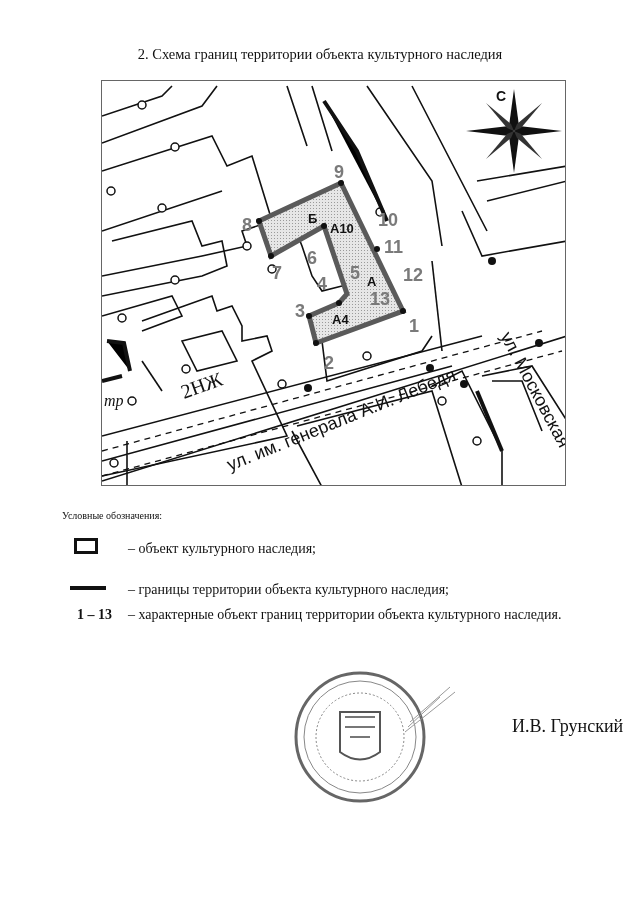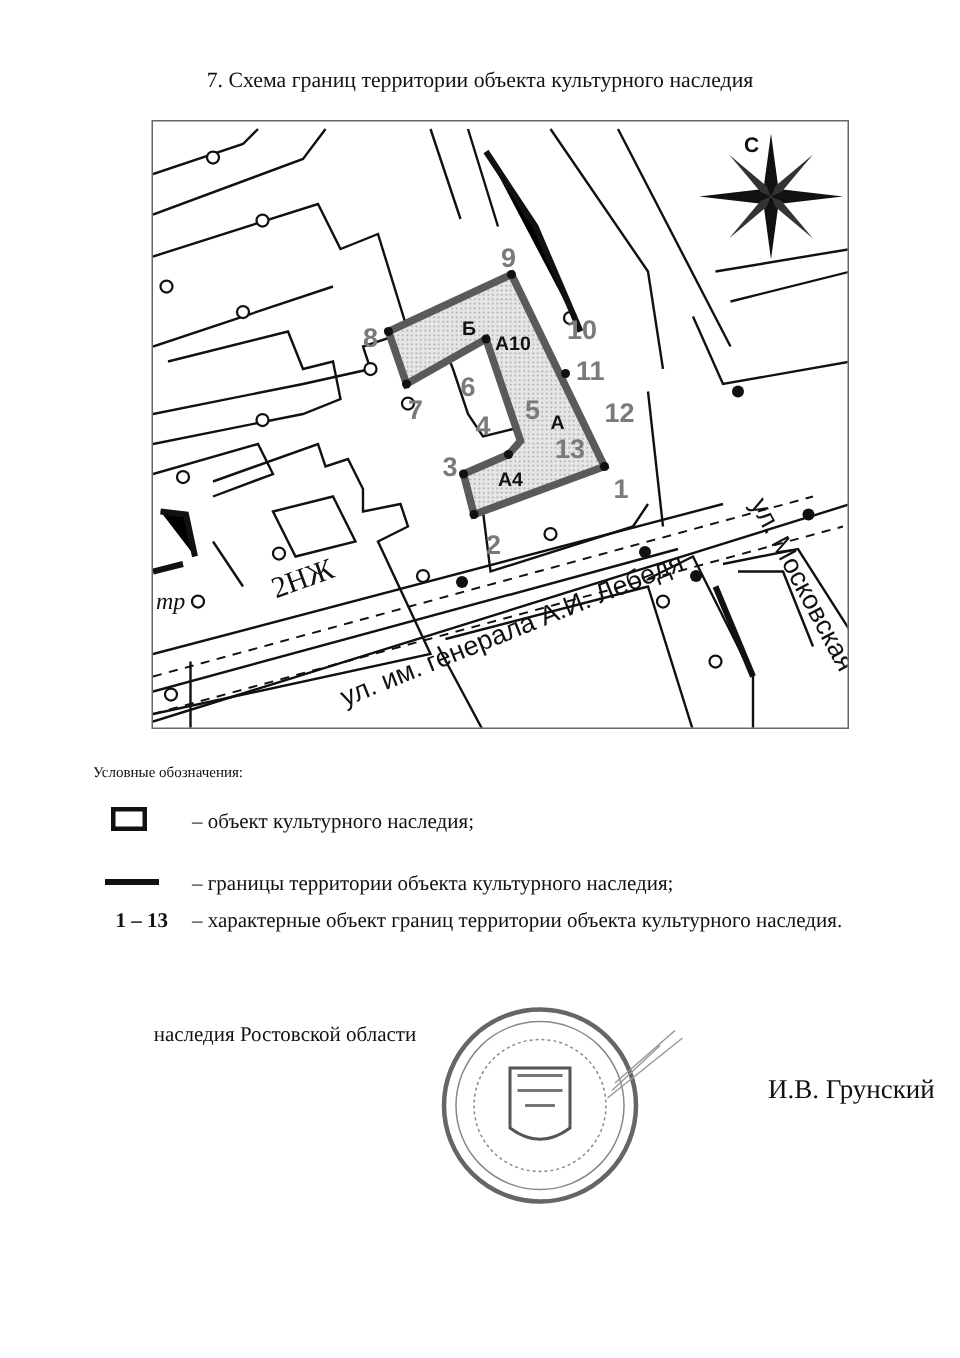--- a/index.html
+++ b/index.html
@@ -15,21 +15,21 @@
   .sym-line { width:36px; height:4px; background:#111; margin-left:8px; }
   .sym-num { font-weight:bold; width:56px; font-size:14px; }
   .leg-text { position:absolute; left:128px; font-size:14px; white-space:nowrap; }
   .sign-left { position:absolute; left:70px; top:682px; width:240px; text-align:center; font-size:14px; line-height:17px; }
   .sign-name { position:absolute; left:512px; top:716px; font-size:18px; }
   .stamp { position:absolute; left:290px; top:667px; }
 </style>
 </head>
 <body>
 
-<div class="title">7. Схема границ территории объекта культурного наследия</div>
+<div class="title">2. Схема границ территории объекта культурного наследия</div>
 
 <div class="map">
   <svg width="465" height="406" viewBox="0 0 465 406" xmlns="http://www.w3.org/2000/svg">
     <defs>
       <pattern id="dots" width="3" height="3" patternUnits="userSpaceOnUse">
         <rect width="3" height="3" fill="#e6e6e6"></rect>
         <rect x="1" y="1" width="1" height="1" fill="#9a9a9a"></rect>
       </pattern>
     </defs>
 
@@ -164,21 +164,20 @@
   <div class="sym-line"></div>
 </div>
 <div class="leg-text" style="top:582px;">– границы территории объекта культурного наследия;</div>
 
 <div class="legend-row" style="top:607px; left:77px;">
   <span class="sym-num">1 – 13</span>
 </div>
 <div class="leg-text" style="top:607px;">– характерные объект границ территории объекта культурного наследия.</div>
 
 <div class="sign-left">
-  <div>наследия Ростовской области</div>
 </div>
 
 <div class="stamp">
   <svg width="180" height="140" viewBox="0 0 180 140">
     <circle cx="70" cy="70" r="64" fill="none" stroke="#666" stroke-width="3"></circle>
     <circle cx="70" cy="70" r="56" fill="none" stroke="#888" stroke-width="1"></circle>
     <circle cx="70" cy="70" r="44" fill="none" stroke="#888" stroke-width="1" stroke-dasharray="2 2"></circle>
     <path d="M50 45 L90 45 L90 85 Q70 100 50 85 Z" fill="none" stroke="#555" stroke-width="2"></path>
     <path d="M55 50 L85 50 M55 60 L85 60 M60 70 L80 70" stroke="#777" stroke-width="2"></path>
     <path d="M120 55 L160 20 M115 65 L165 25 M118 60 L150 30" stroke="#999" stroke-width="1"></path>

